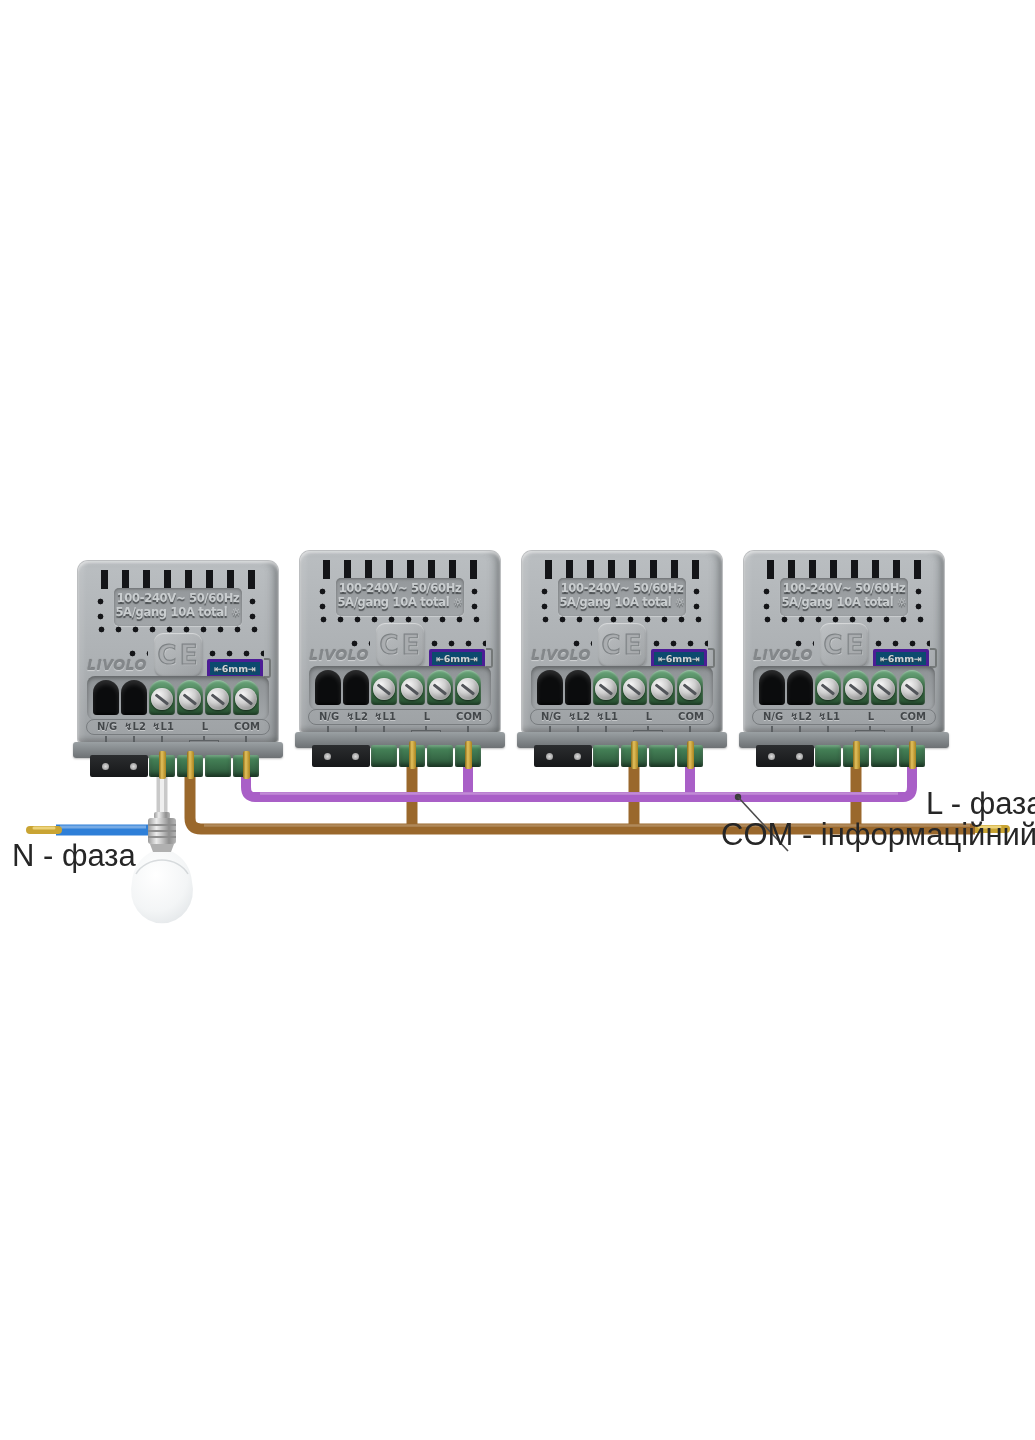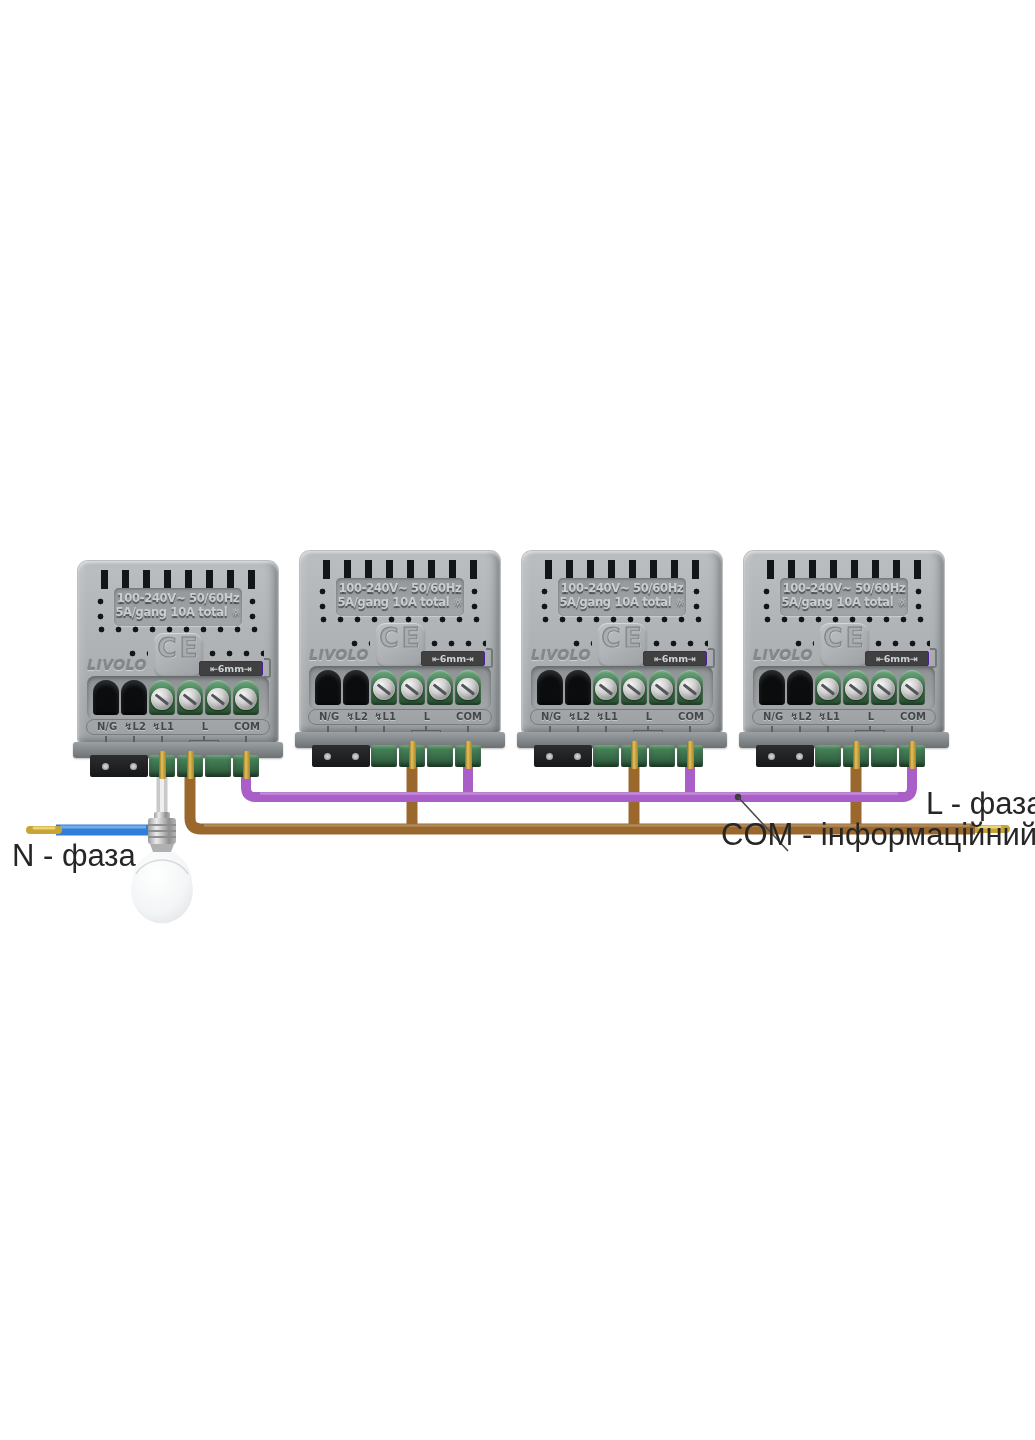--- a/index.html
+++ b/index.html
@@ -36,27 +36,27 @@
   .plate-line { font:bold 11.5px/14px "DejaVu Sans",sans-serif; letter-spacing:-.3px;
     color:#c9cdcf; text-shadow:0 1.5px 1px rgba(55,59,61,.8); white-space:nowrap; }
   .load-icon { font-size:11px; }
   .brand { position:absolute; left:9px; top:96px; font:italic 900 14px "DejaVu Sans",sans-serif;
     letter-spacing:.5px; color:#83878a;
     text-shadow:0 1px 1px rgba(255,255,255,.45), 0 -1px 1px rgba(0,0,0,.3); }
   .ce-plate { position:absolute; left:50%; top:72px; transform:translateX(-50%);
     width:48px; height:44px; border-radius:9px;
     background:linear-gradient(135deg, rgba(255,255,255,.18), rgba(0,0,0,.08));
     box-shadow: inset 0 1px 1px rgba(255,255,255,.5), inset 0 -1px 2px rgba(0,0,0,.22), 1px 2px 2px rgba(0,0,0,.12);
-    display:flex; align-items:flex-start; justify-content:center; }
+    display:flex; align-items:center; justify-content:center; }
   .ce-text { font:700 26px "DejaVu Sans",sans-serif; letter-spacing:3px; padding-left:2px;
     color:rgba(140,144,147,.55); -webkit-text-stroke:1px #7c8083;
     text-shadow:1px 1px 1px rgba(255,255,255,.4); }
   .gauge { position:absolute; right:7px; top:97px; display:flex; align-items:center; }
-  .gauge-box { font:bold 9.5px "DejaVu Sans",sans-serif; color:#cfd3d5; background:#404040;
-    border:1px solid #4c1d95; border-radius:2px; padding:1px 10px;
+  .gauge-box { font:bold 9.5px "DejaVu Sans",sans-serif; color:#cfd3d5; background:#0c4a6e;
+    border:3px solid #4c1d95; border-radius:2px; padding:1px 4px;
     text-shadow:0 1px 1px rgba(60,64,66,.8); white-space:nowrap; }
   .gauge-bracket { display:inline-block; width:5px; height:16px; border:2px solid #747878;
     border-left:none; border-radius:0 3px 3px 0; margin-left:1px; }
   .term-recess { position:absolute; left:9px; right:9px; top:115px; height:44px;
     background:linear-gradient(#8e9295,#a3a7aa); border-radius:8px;
     box-shadow: inset 0 2px 4px rgba(0,0,0,.35); }
   .hole, .tgreen { position:absolute; top:119px; width:26px; height:35px;
     border-radius:13px 13px 4px 4px; }
   .hole { background:#0b0c0d;
     box-shadow: inset 0 4px 5px rgba(255,255,255,.14), inset 0 -2px 3px rgba(0,0,0,.6); }

